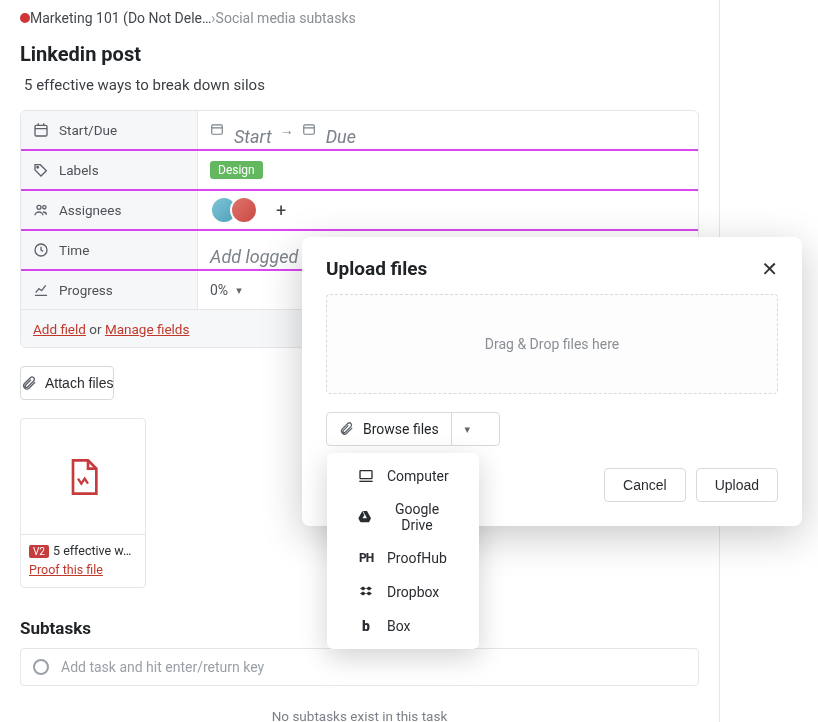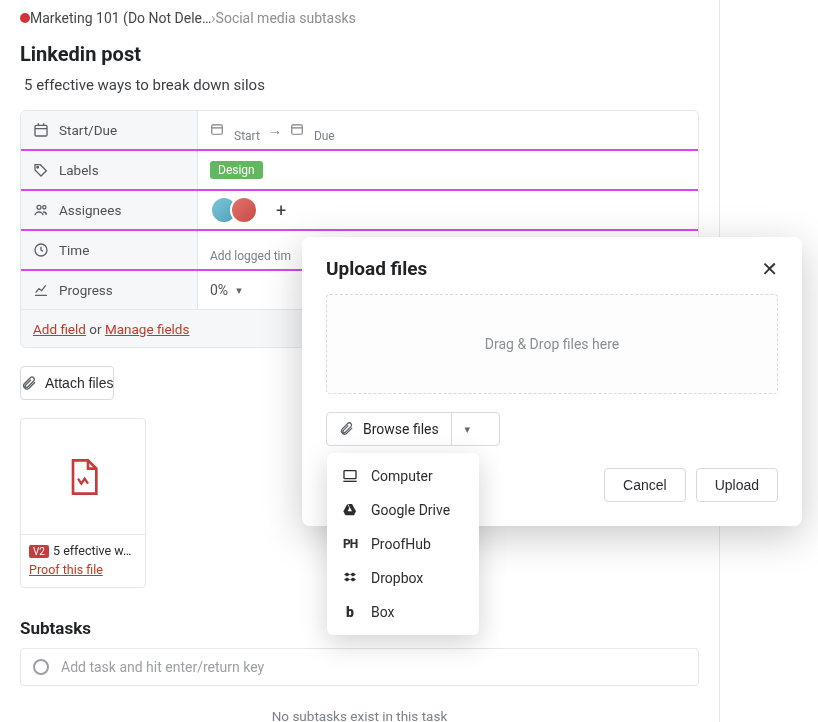--- a/index.html
+++ b/index.html
@@ -12,21 +12,21 @@
   .bc-sep { color:#9aa0a6;}
   .bc-second { color:#8a8f95;}
   .page-title { font-size:20px; font-weight:700; padding:12px 20px 8px 20px;}
   .subtitle { font-size:15px; color:#3b3f44; padding:2px 20px 16px 24px;}
   .fields { margin:0 20px; border:1px solid #e4e6ea; border-radius:6px; overflow:hidden;}
   .frow { display:flex; align-items:center; min-height:38px; border-top:2px solid #d946ef;}
   .frow:first-child{border-top:none;}
   .fkey { width:177px; flex:0 0 177px; background:#f6f7f9; border-right:1px solid #e4e6ea; display:flex; align-items:center; gap:10px; padding:0 12px; color:#4d5257; font-size:13.5px; min-height:38px;}
   .fval { flex:1; padding:0 12px; display:flex; align-items:center; gap:8px; min-height:38px;}
   .ficon { width:16px; height:16px; flex:0 0 auto; color:#5c626a;}
-  .muted-ital { color:#7b818a; font-size:12px;margin-top:12px;}
+  .muted-ital { color:#7b818a; font-style:italic; font-size:18px;margin-top:12px;}
   .arrow { color:#7b818a;}
   .label-tag { background:#63b75f; color:#fff; font-size:12px; padding:2px 8px; border-radius:3px;}
   .avatars { display:flex; align-items:center;}
   .avatar { width:28px; height:28px; border-radius:50%; border:2px solid #fff; margin-left:-8px;}
   .avatar:first-child { margin-left:0;}
   .av1 { background:linear-gradient(135deg,#7fc6d9,#4ea0b7);}
   .av2 { background:linear-gradient(135deg,#e0736e,#c94a43);}
   .add-assignee { margin-left:10px; color:#3b3f44; font-size:18px; cursor:pointer;}
   .progress-val { color:#4d5257; font-size:14px; display:flex; align-items:center; gap:8px;}
   .chev { color:#666; font-size:11px;}
@@ -47,21 +47,21 @@
   .no-subs { text-align:center; color:#7b818a; font-size:13.5px; padding:22px 0 0 0;}
   
   .modal { position:absolute; left:302px; top:237px; width:500px; background:#fff; border-radius:8px; box-shadow:0 10px 40px rgba(0,0,0,0.22); padding:20px 24px 24px 24px; z-index:10;}
   .modal-h { display:flex; align-items:center; justify-content:space-between; margin-bottom:14px;}
   .modal-title { font-size:19px; font-weight:700;}
   .modal-close { font-size:20px; color:#333; cursor:pointer; line-height:1;}
   .dropzone { border:1px dashed #d6d9de; border-radius:4px; height:100px; display:flex; align-items:center; justify-content:center; color:#8a8f95; font-size:14px; margin-bottom:18px; background:#fdfdfd;}
   .browse-split { display:flex; border:1px solid #d6d9de; border-radius:4px; width:174px; position:relative;}
   .browse-main { display:flex; align-items:center; gap:8px; padding:8px 12px; font-size:14px; cursor:pointer;}
   .browse-caret { width:32px; display:flex; align-items:center; justify-content:center; border-left:1px solid #d6d9de; cursor:pointer;}
-  .src-menu { position:absolute; left:0; top:40px; width:152px; background:#fff; border-radius:6px; box-shadow:0 8px 28px rgba(0,0,0,0.18); padding:6px 0; z-index:20;}
+  .src-menu { position:absolute; left:0; top:40px; width:152px; background:#fff; border-radius:6px; box-shadow:0 8px 28px rgba(0,0,0,0.18); padding:6px 16px; z-index:20;text-align:center;}
   .src-item { display:flex; align-items:center; gap:12px; padding:8px 14px; font-size:14px; color:#2a2d31; cursor:pointer;}
   .src-ico { width:18px; height:18px; display:flex; align-items:center; justify-content:center;}
   .modal-actions { display:flex; justify-content:flex-end; gap:10px; margin-top:22px;}
   .btn { border:1px solid #d6d9de; background:#fff; border-radius:4px; padding:8px 18px; font-size:14px; cursor:pointer; color:#2a2d31;}
   svg { display:block;}
 </style>
 </head>
 <body>
 
 <div class="page-wrap">

